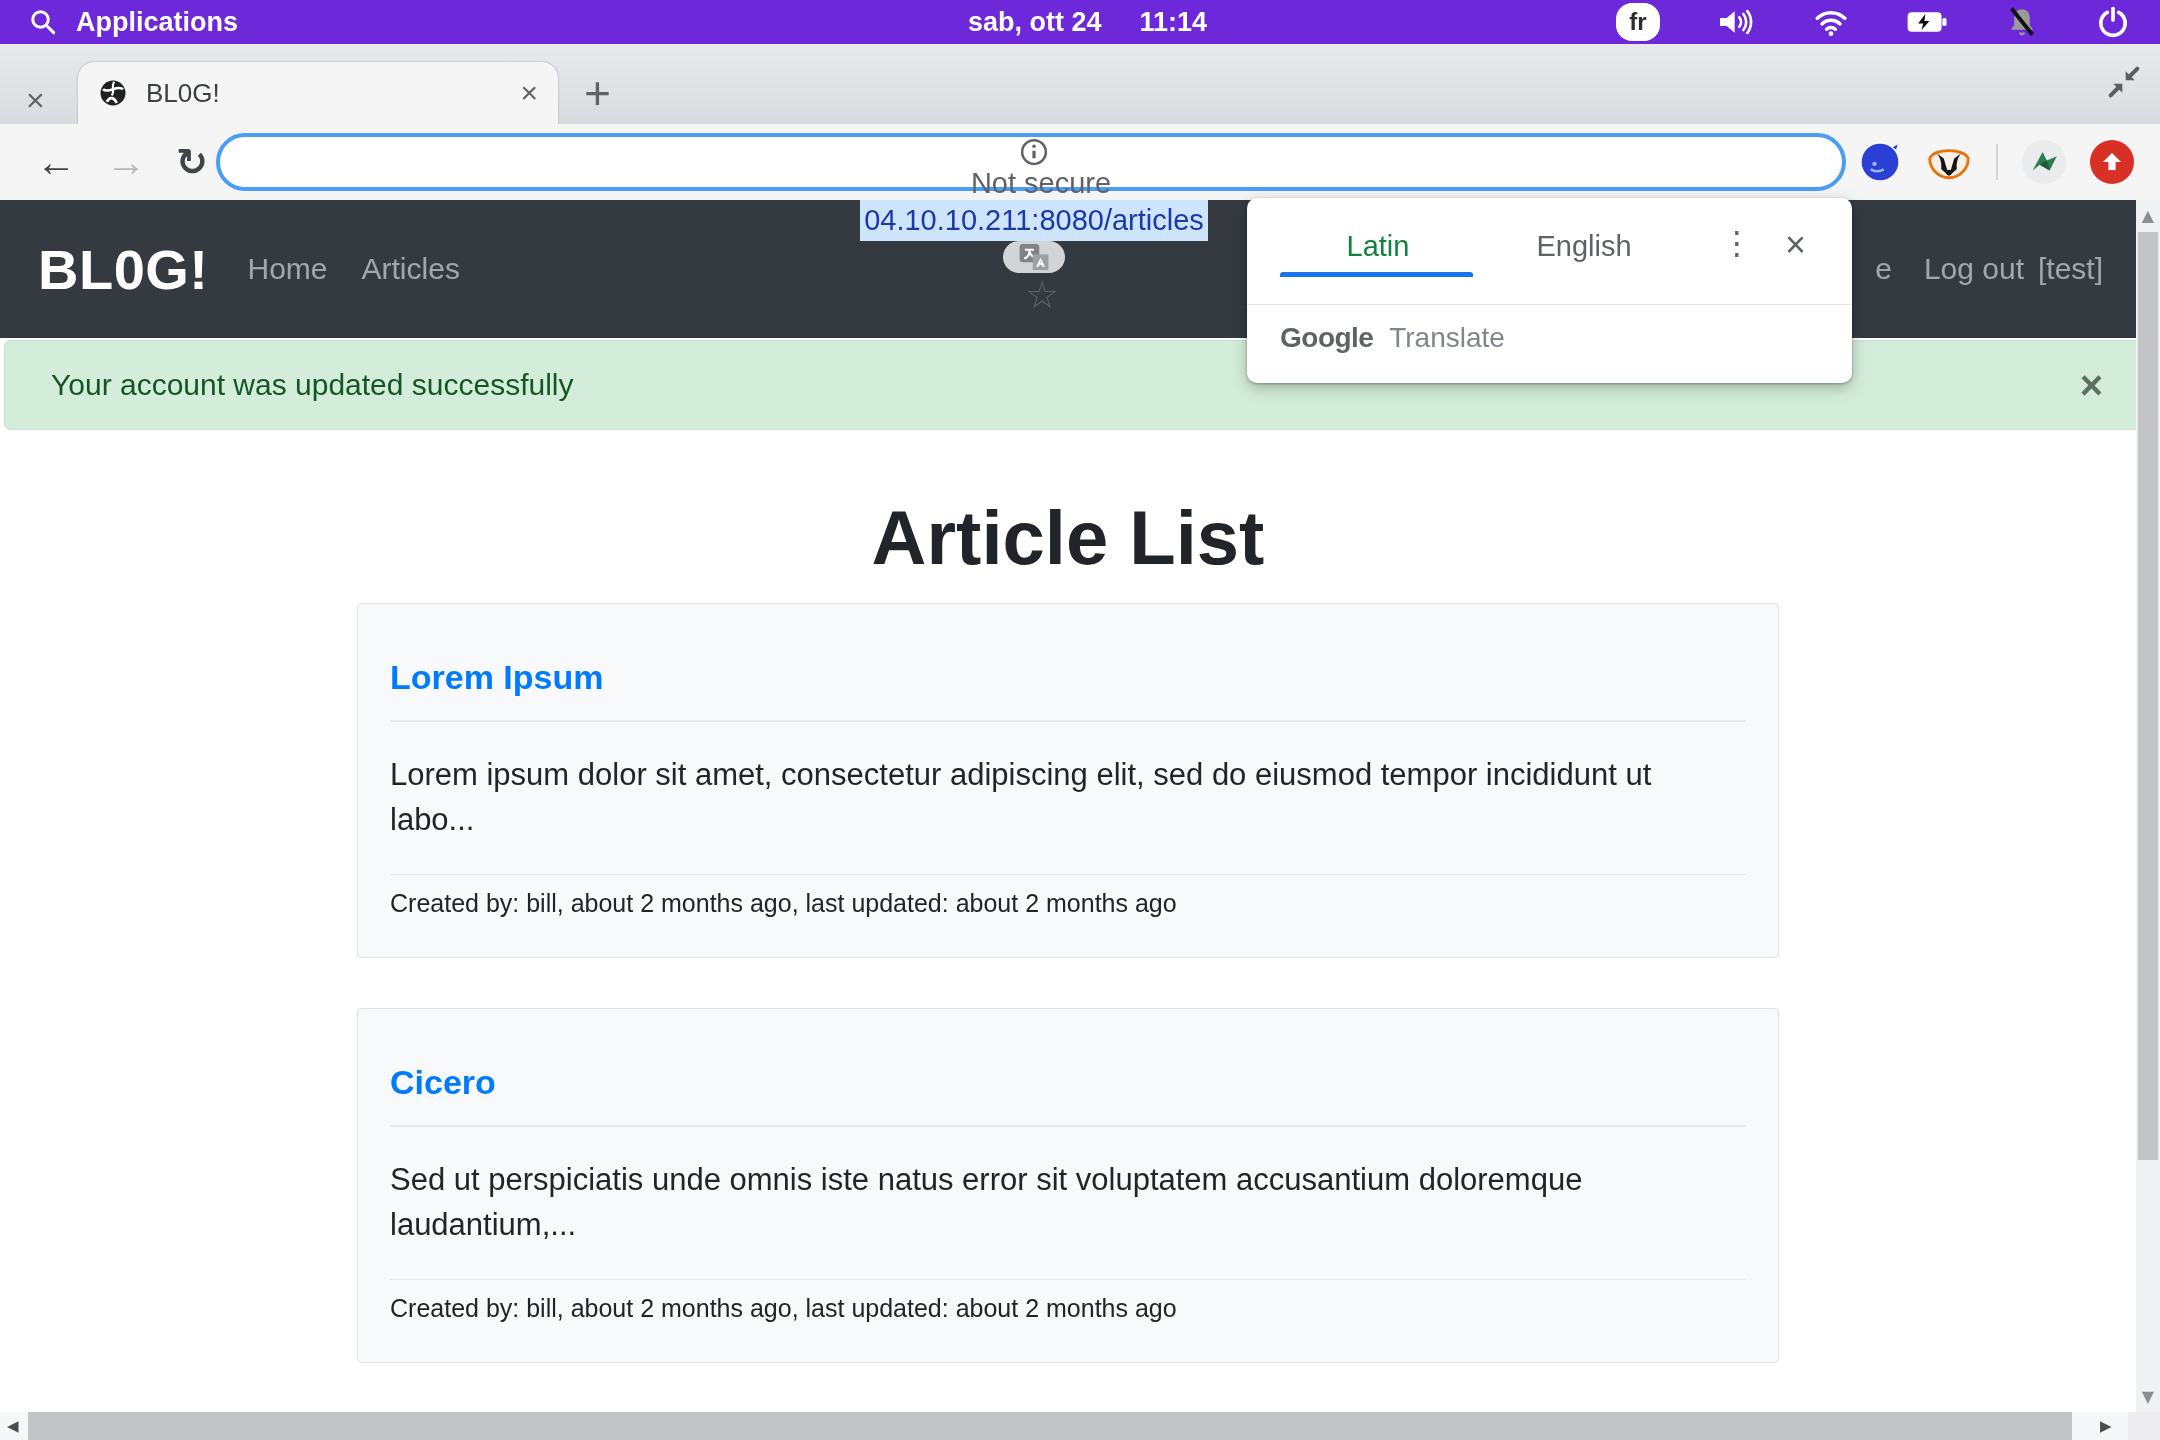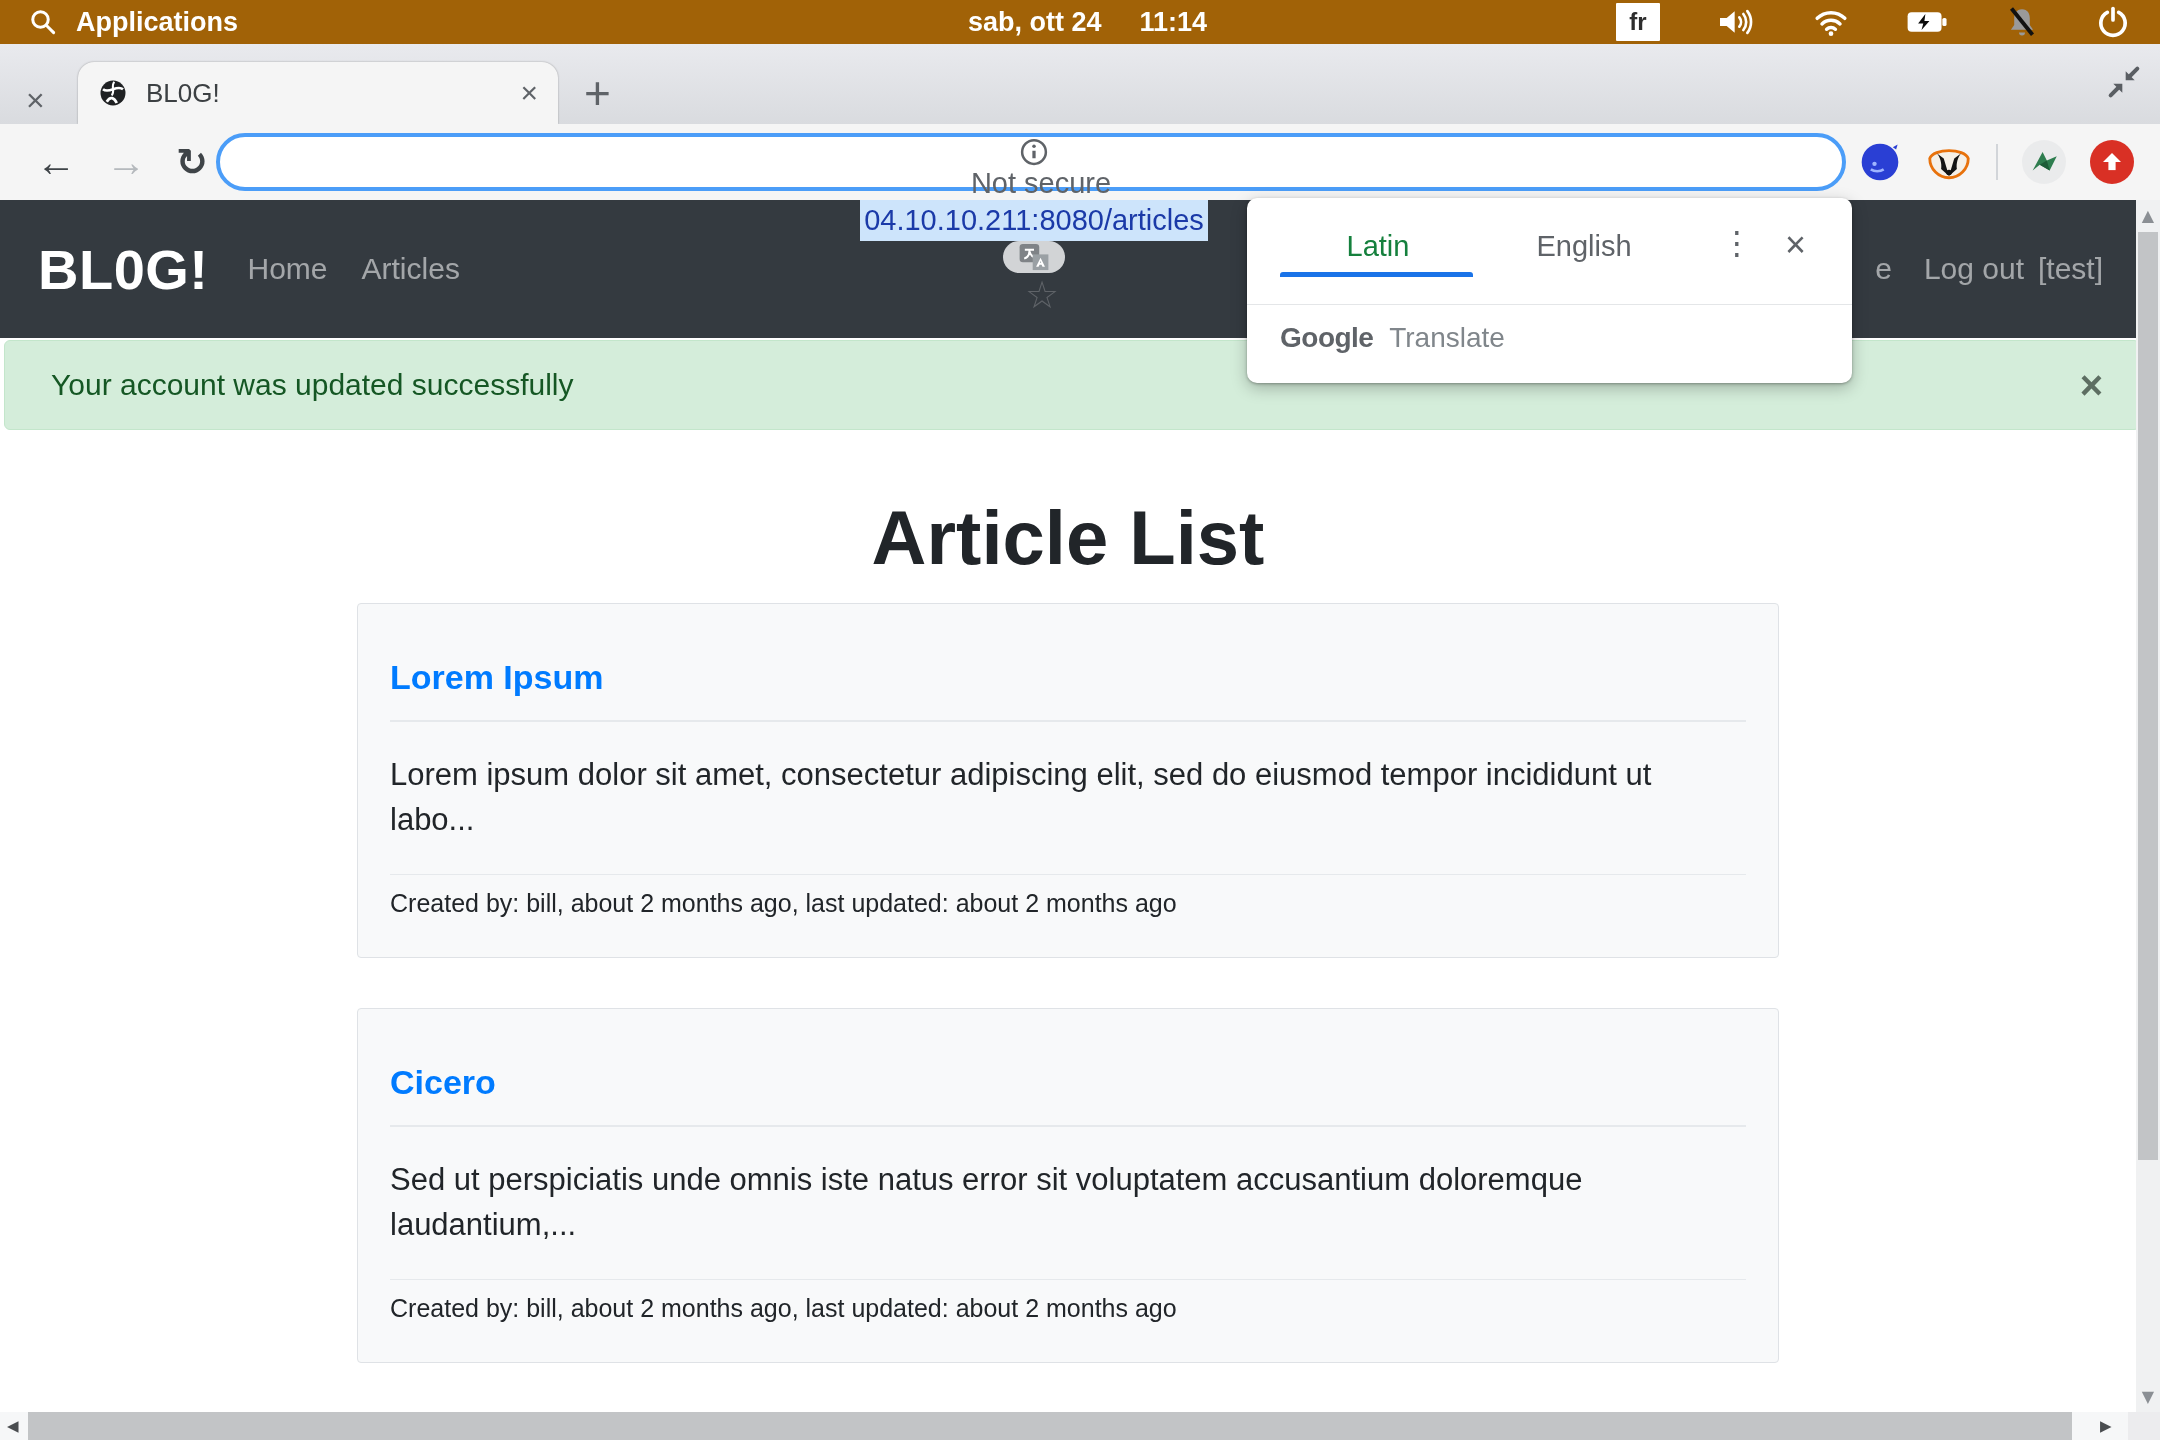--- a/index.html
+++ b/index.html
@@ -1,26 +1,26 @@
 <!DOCTYPE html>
 <html><head>
 <meta charset="utf-8">
 <style>
   html,body { margin:0; padding:0; background:#222; }
   .screen {
     position:relative; width:2160px; height:1440px; background:#fff;
     font-family:"Liberation Sans","DejaVu Sans",sans-serif; overflow:hidden;
   }
   
-  .sysbar { position:absolute; top:0; left:0; width:2160px; height:44px; background:#a16207; color:#fff; z-index:30; }
+  .sysbar { position:absolute; top:0; left:0; width:2160px; height:44px; background:#6d28d9; color:#fff; z-index:30; }
   .sys-left { position:absolute; left:28px; top:0; height:44px; display:flex; align-items:center; gap:18px; }
   .sys-left .label { font-weight:bold; font-size:27px; }
   .sys-center { position:absolute; left:968px; top:0; height:44px; display:flex; align-items:center; gap:38px; font-weight:bold; font-size:27px; }
   .sys-right { position:absolute; right:30px; top:0; height:44px; display:flex; align-items:center; gap:56px; }
-  .kbd-box { background:#fff; color:#2d2d2d; font-size:24px; font-weight:bold; border-radius:1px; width:44px; height:38px; display:flex; align-items:center; justify-content:center; }
+  .kbd-box { background:#fff; color:#2d2d2d; font-size:24px; font-weight:bold; border-radius:16px; width:44px; height:38px; display:flex; align-items:center; justify-content:center; }
   .sysicon { display:flex; align-items:center; justify-content:center; }
 
   
   .tabbar { position:absolute; top:44px; left:0; width:2160px; height:80px; background:linear-gradient(#e9eaee,#d9dbdf); z-index:20; }
   .tab-left-close { position:absolute; left:26px; top:40px; font-size:32px; line-height:32px; color:#5f6368; }
   .tab { position:absolute; left:78px; top:18px; width:480px; height:62px; background:#f5f5f5; border-radius:16px 16px 0 0;
          box-shadow:0 0 2px rgba(0,0,0,.35); display:flex; align-items:center; padding:0 20px; box-sizing:border-box; }
   .tab-title { flex:1; margin-left:18px; font-size:26px; color:#3c4043; white-space:nowrap; overflow:hidden; }
   .tab-close { font-size:30px; color:#5f6368; }
   .newtab-btn { position:absolute; left:584px; top:26px; font-size:46px; line-height:46px; color:#5f6368; font-weight:normal; }

